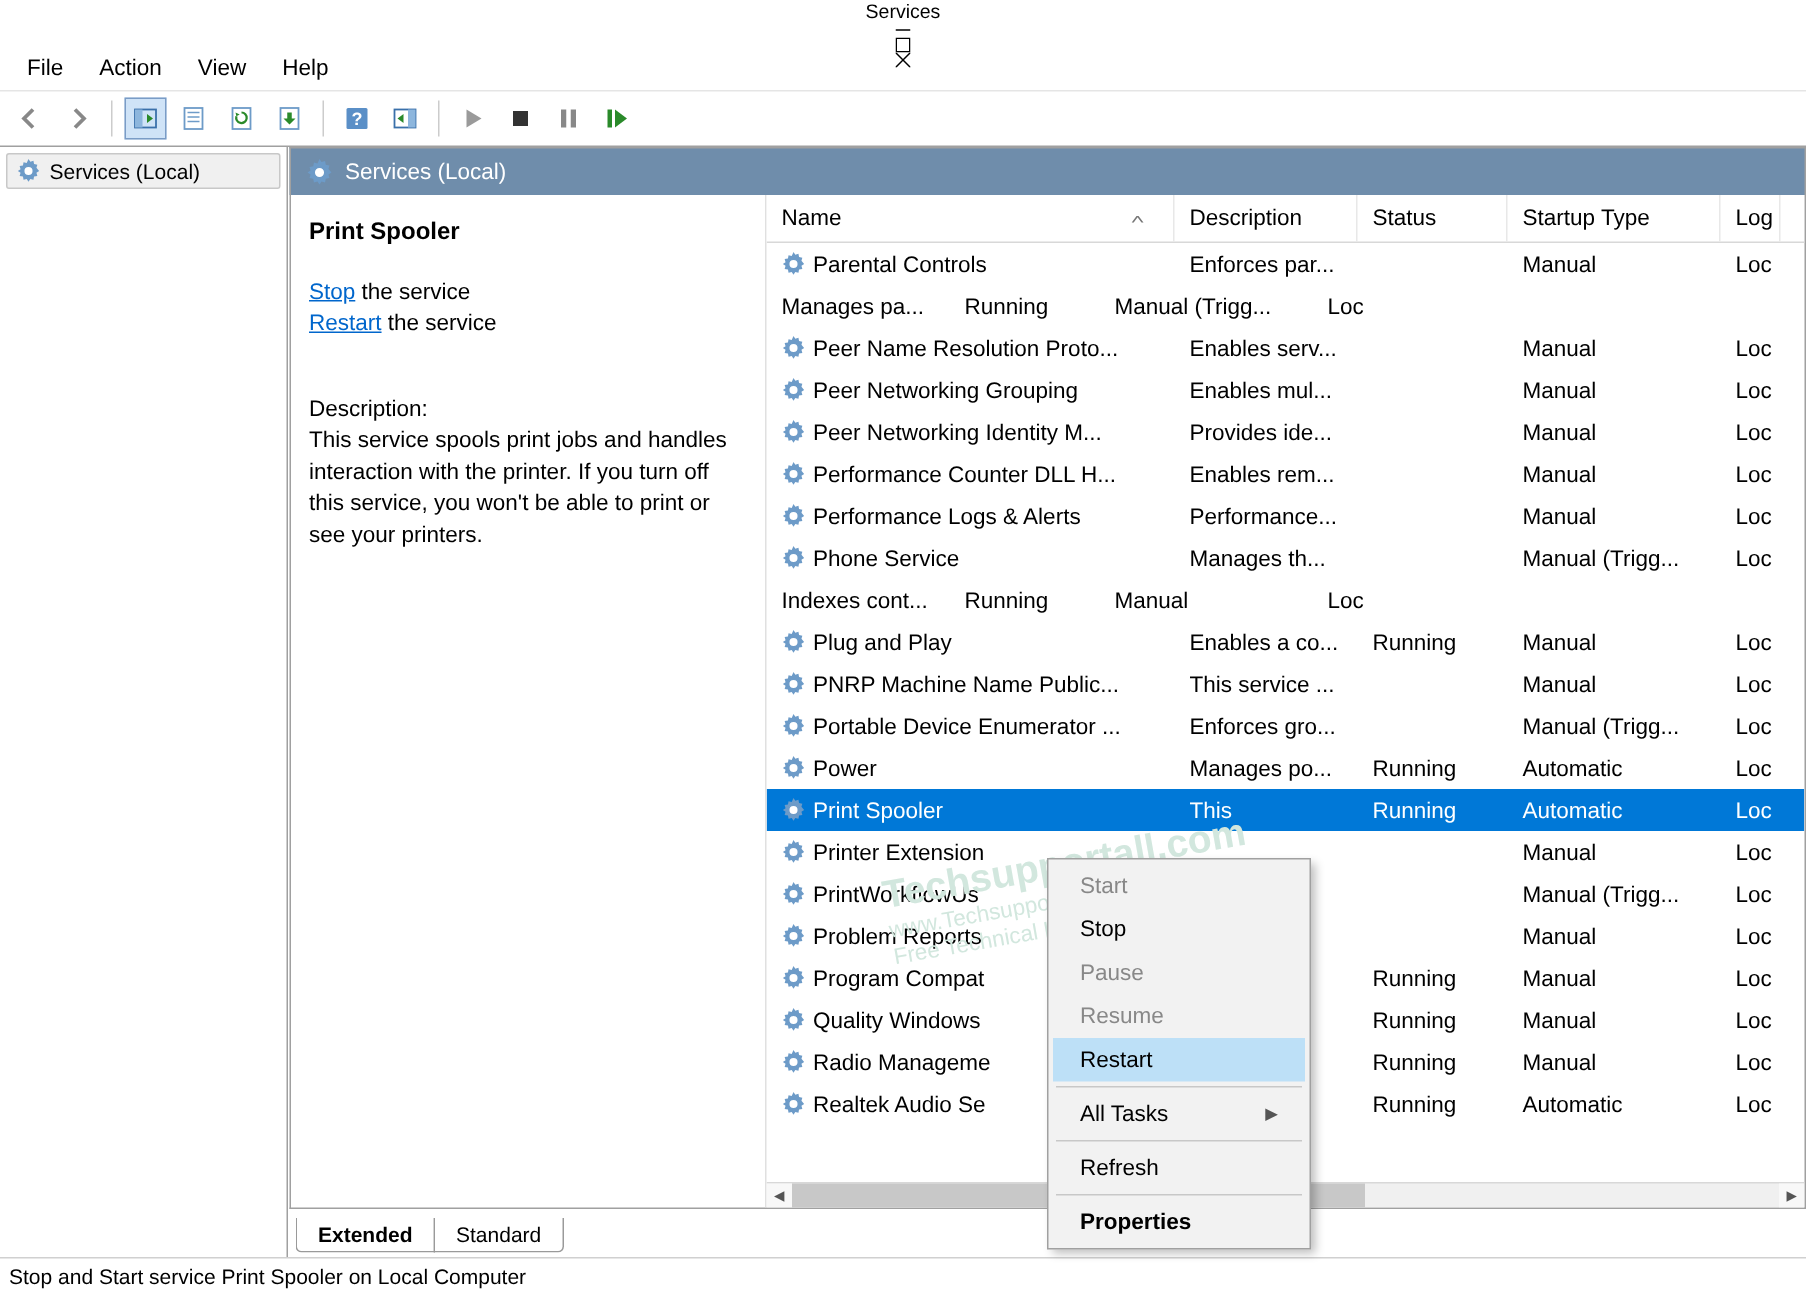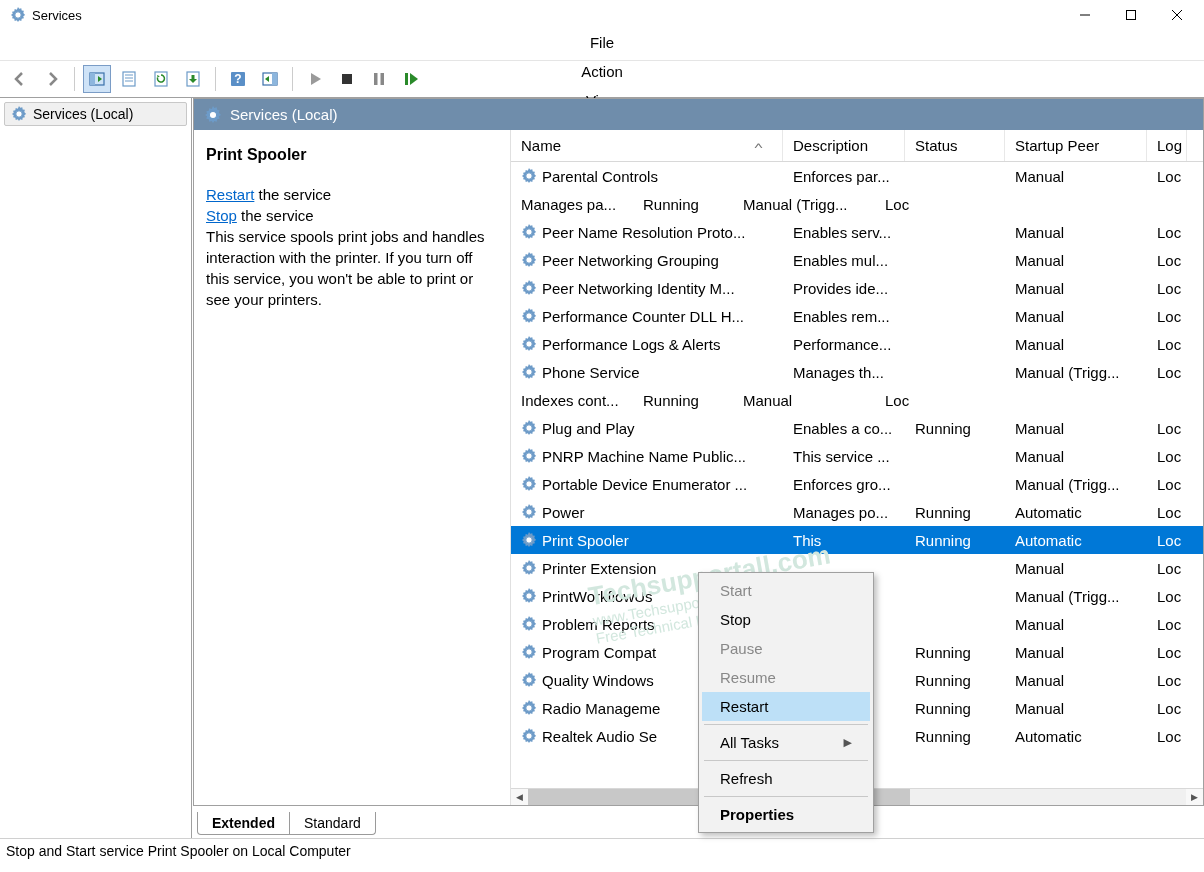--- a/index.html
+++ b/index.html
@@ -1,26 +1,26 @@
 <!DOCTYPE html>
 <html><head>
 <meta charset="utf-8">
 <style>
 * { box-sizing: border-box; margin: 0; padding: 0; font-family: "Segoe UI", Tahoma, sans-serif; }
 body { width: 1204px; height: 872px; background: #fff; overflow: hidden; font-size: 14px; color: #000; position: relative; }
 
 
-.titlebar { height: 30px; display: flex; align-items: center; padding: 0 4px; }
+.titlebar { height: 30px; display: flex; align-items: center; padding: 0 4px; flex-direction: column; }
 .titlebar .app-icon { width: 16px; height: 16px; margin: 0 6px 0 6px; }
 .titlebar .title { flex: 1; font-size: 13px; }
 .titlebar .win-btn { width: 46px; height: 30px; display: flex; align-items: center; justify-content: center; }
 .titlebar .win-btn svg { width: 10px; height: 10px; }
 
 
-.menubar { height: 30px; display: flex; align-items: center; padding: 0 8px; gap: 4px; font-size: 15px; flex-direction: column; }
+.menubar { height: 30px; display: flex; align-items: center; padding: 0 8px; gap: 4px; font-size: 15px; }
 .menubar .menu-item { padding: 4px 10px; }
 
 
 .toolbar { height: 38px; border-top: 1px solid #e5e5e5; border-bottom: 1px solid #a0a0a0; display: flex; align-items: center; padding: 0 6px; gap: 4px; }
 .toolbar .tbtn { width: 28px; height: 28px; display: flex; align-items: center; justify-content: center; border: 1px solid transparent; }
 .toolbar .tbtn.active { border: 1px solid #7a9cc6; background: #cfe3f7; }
 .toolbar .sep { width: 1px; height: 24px; background: #ccc; margin: 0 4px; }
 .toolbar svg { width: 18px; height: 18px; }
 
 
@@ -226,37 +226,38 @@
           <use href="#gear"></use>
         </svg>
       <span>Services (Local)</span>
     </div>
 
     <div class="content">
 
       <div class="details">
         <div class="sel-name">Print Spooler</div>
         <div>
+          <a href="#">Stop</a><span> the service</span>
+        </div>
+        <div>
           <a href="#">Restart</a><span> the service</span>
         </div>
-        <div>
-          <a href="#">Stop</a><span> the service</span>
-        </div>
+        <div class="desc-label">Description:</div>
         <div>This service spools print jobs and handles interaction with the printer. If you turn off this service, you won't be able to print or see your printers.</div>
       </div>
 
       <div class="list-wrap">
         <div class="list-header">
           <div class="col col-name">
               <span>Name</span>
               <span class="sort-ind">˄</span>
             </div>
           <div class="col col-desc">Description</div>
           <div class="col col-status">Status</div>
-          <div class="col col-startup">Startup Peer</div>
+          <div class="col col-startup">Startup Type</div>
           <div class="col col-logon">Log On As</div>
         </div>
         <div class="list-rows" id="list-rows">
             <div class="row">
               <div class="cell name">
                 <svg class="gear-icon" viewBox="0 0 16 16">
                   <use href="#gear"></use>
                 </svg>
                 <span>Parental Controls</span>
               </div>

